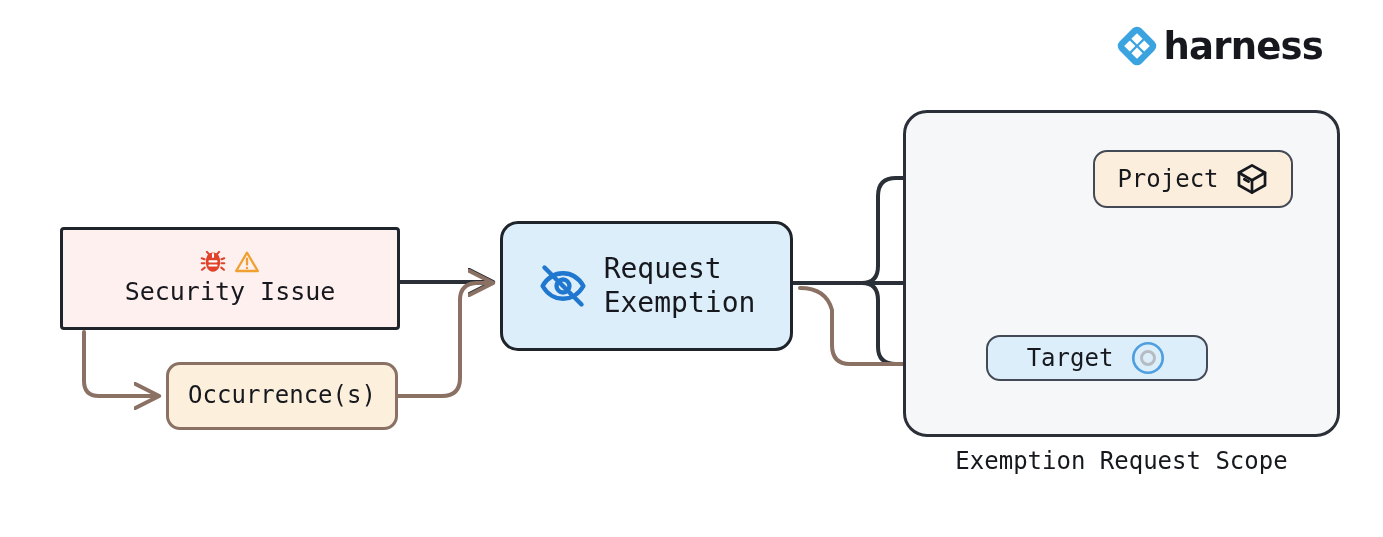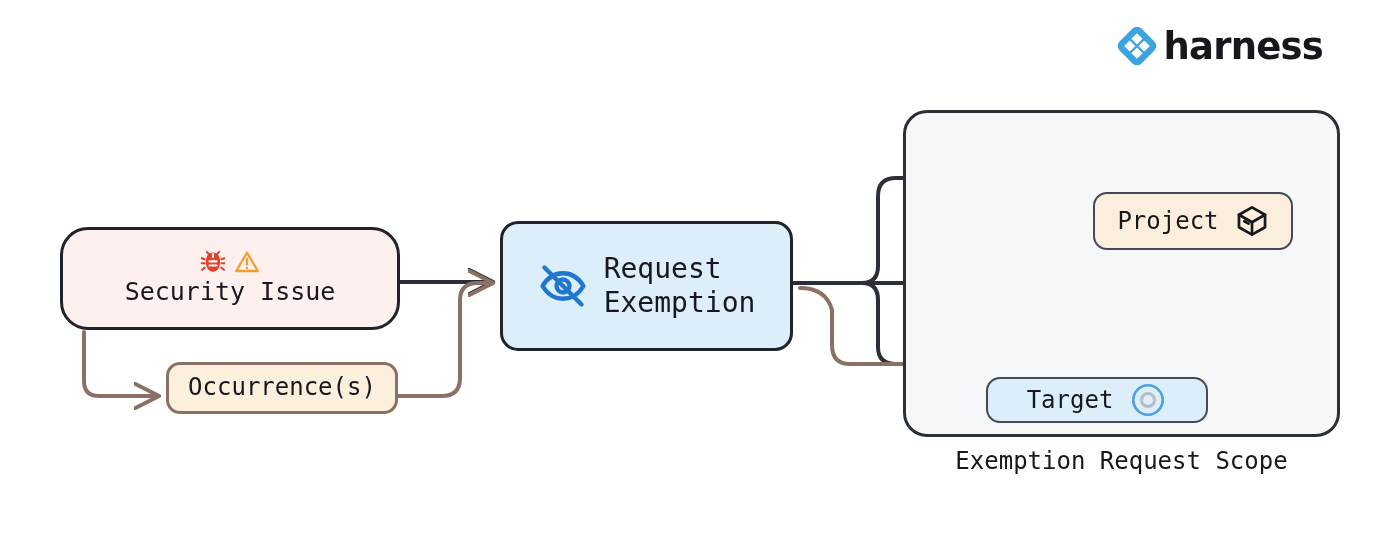--- a/index.html
+++ b/index.html
@@ -63,32 +63,32 @@
     line-height: 1.22;
     white-space: pre;
   }
 
   
   #node-security-issue {
     left: 60px; top: 227px;
     width: 340px; height: 103px;
     background: #fdf0ee;
     border-color: #1f232a;
-    border-radius: 28px;
+    border-radius: 4px;
   }
   #node-security-issue .icons {
     display: flex; align-items: center; gap: 8px;
     margin-bottom: 2px;
   }
   #node-security-issue .label { font-size: 25px; }
 
   
   #node-occurrences {
     left: 166px; top: 362px;
-    width: 232px; height: 52px;
+    width: 232px; height: 68px;
     background: #fcf0dd;
     border: 3px solid #8a7163;
     border-radius: 14px;
   }
   #node-occurrences .label { font-size: 24px; }
 
   
   #node-request-exemption {
     left: 500px; top: 221px;
     width: 293px; height: 130px;
@@ -127,21 +127,20 @@
     display: flex;
     align-items: center;
     justify-content: center;
     gap: 16px;
     border: 2.5px solid #444a55;
     border-radius: 14px;
     font-family: "DejaVu Sans Mono", "Liberation Mono", monospace;
     font-size: 24px;
     color: #16181d;
     white-space: pre;
-    margin-top: 42px;
   }
   #node-project {
     left: 1093px; top: 150px;
     width: 200px; height: 58px;
     background: #fbeedc;
   }
   #node-pipeline {
     left: 986px; top: 236px;
     width: 222px; height: 58px;
     background: #eee8f9;

